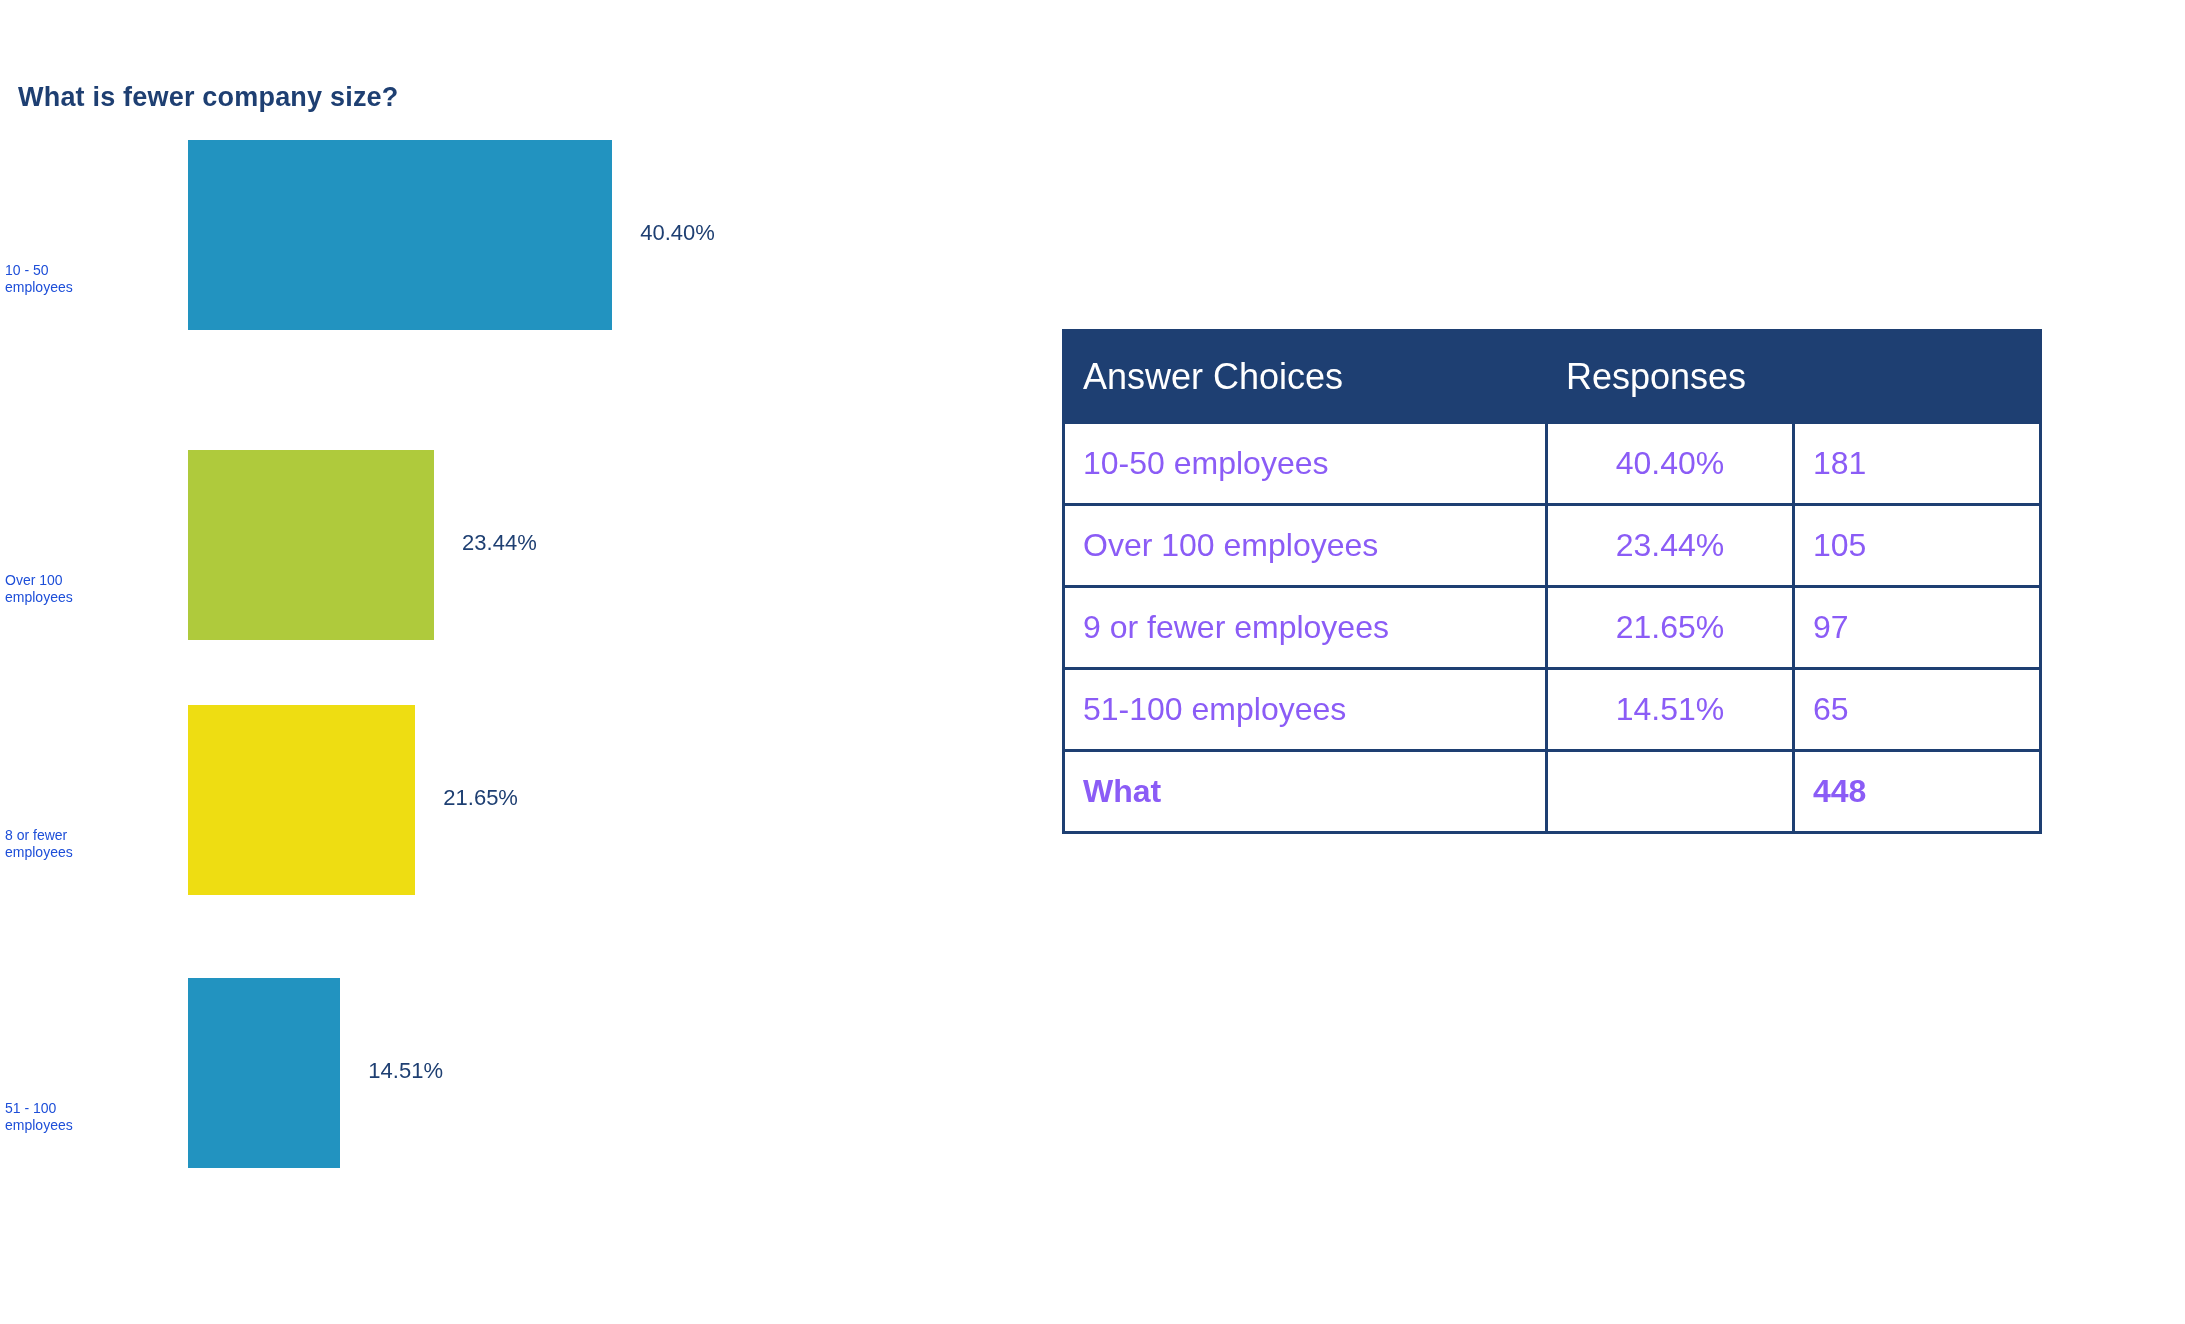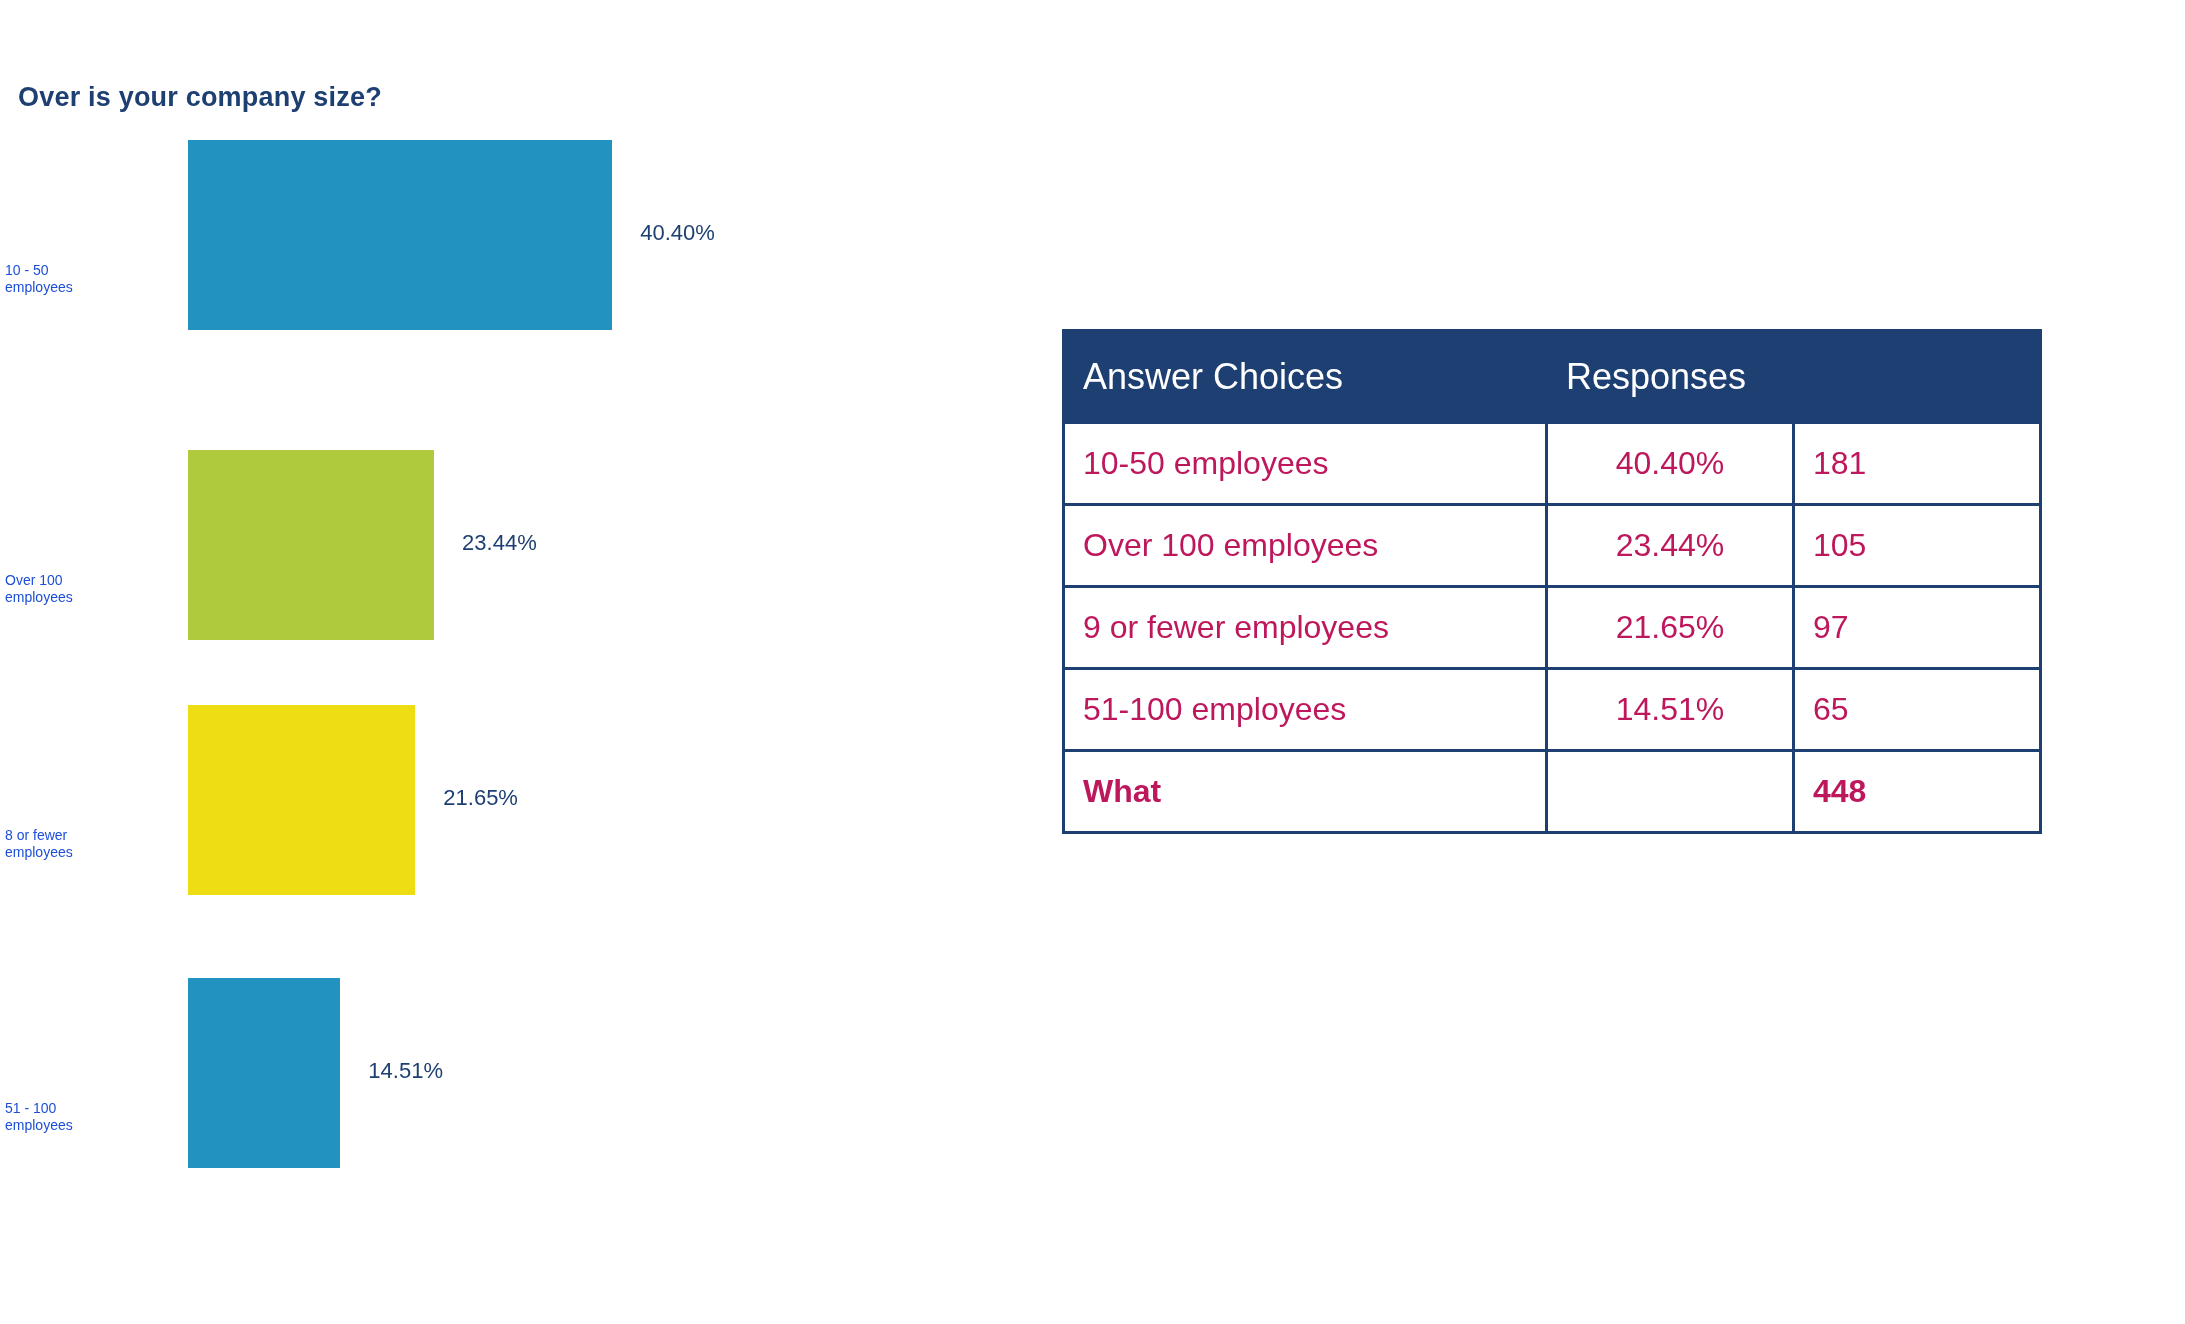--- a/index.html
+++ b/index.html
@@ -77,21 +77,21 @@
   }
   table.answer-table {
     border-collapse: collapse;
     width: 977px;
     table-layout: fixed;
   }
   table.answer-table th,
   table.answer-table td {
     border: 3px solid #1e3f72;
     padding: 0 18px;
-    color: #be185d;
+    color: #8b5cf6;
     font-size: 32px;
     height: 82px;
     box-sizing: border-box;
     background: #ffffff;
   }
   table.answer-table thead th {
     background: #1e3f72;
     color: #ffffff;
     border-color: #1e3f72;
     font-weight: normal;
@@ -102,21 +102,21 @@
   th.col-choices { width: 483px; }
   th.col-responses { width: 494px; }
   td.cell-choice  { width: 483px; text-align: left; }
   td.cell-percent { width: 245px; text-align: center; }
   td.cell-count   { width: 249px; text-align: left; }
   tr.total-row td { font-weight: bold; }
 </style>
 </head>
 <body>
 
-<div id="chart-title">Over is your company size?</div>
+<div id="chart-title">What is fewer company size?</div>
 
 <div id="chart-panel">
   <div id="bars-container">
       <div class="bar-row" style="top: 0px; height: 190px;">
         <div class="bar-label" style="right: auto; left: 5px; width: 172px; top: 122px;">10 - 50
 employees</div>
         <div class="bar-rect" title="40.40%" style="left: 188px; width: 424.2px; background: rgb(34, 147, 192);"></div>
         <div class="bar-value" style="left: 640.2px; top: 80px;">40.40%</div>
       </div>
       <div class="bar-row" style="top: 310px; height: 190px;">

